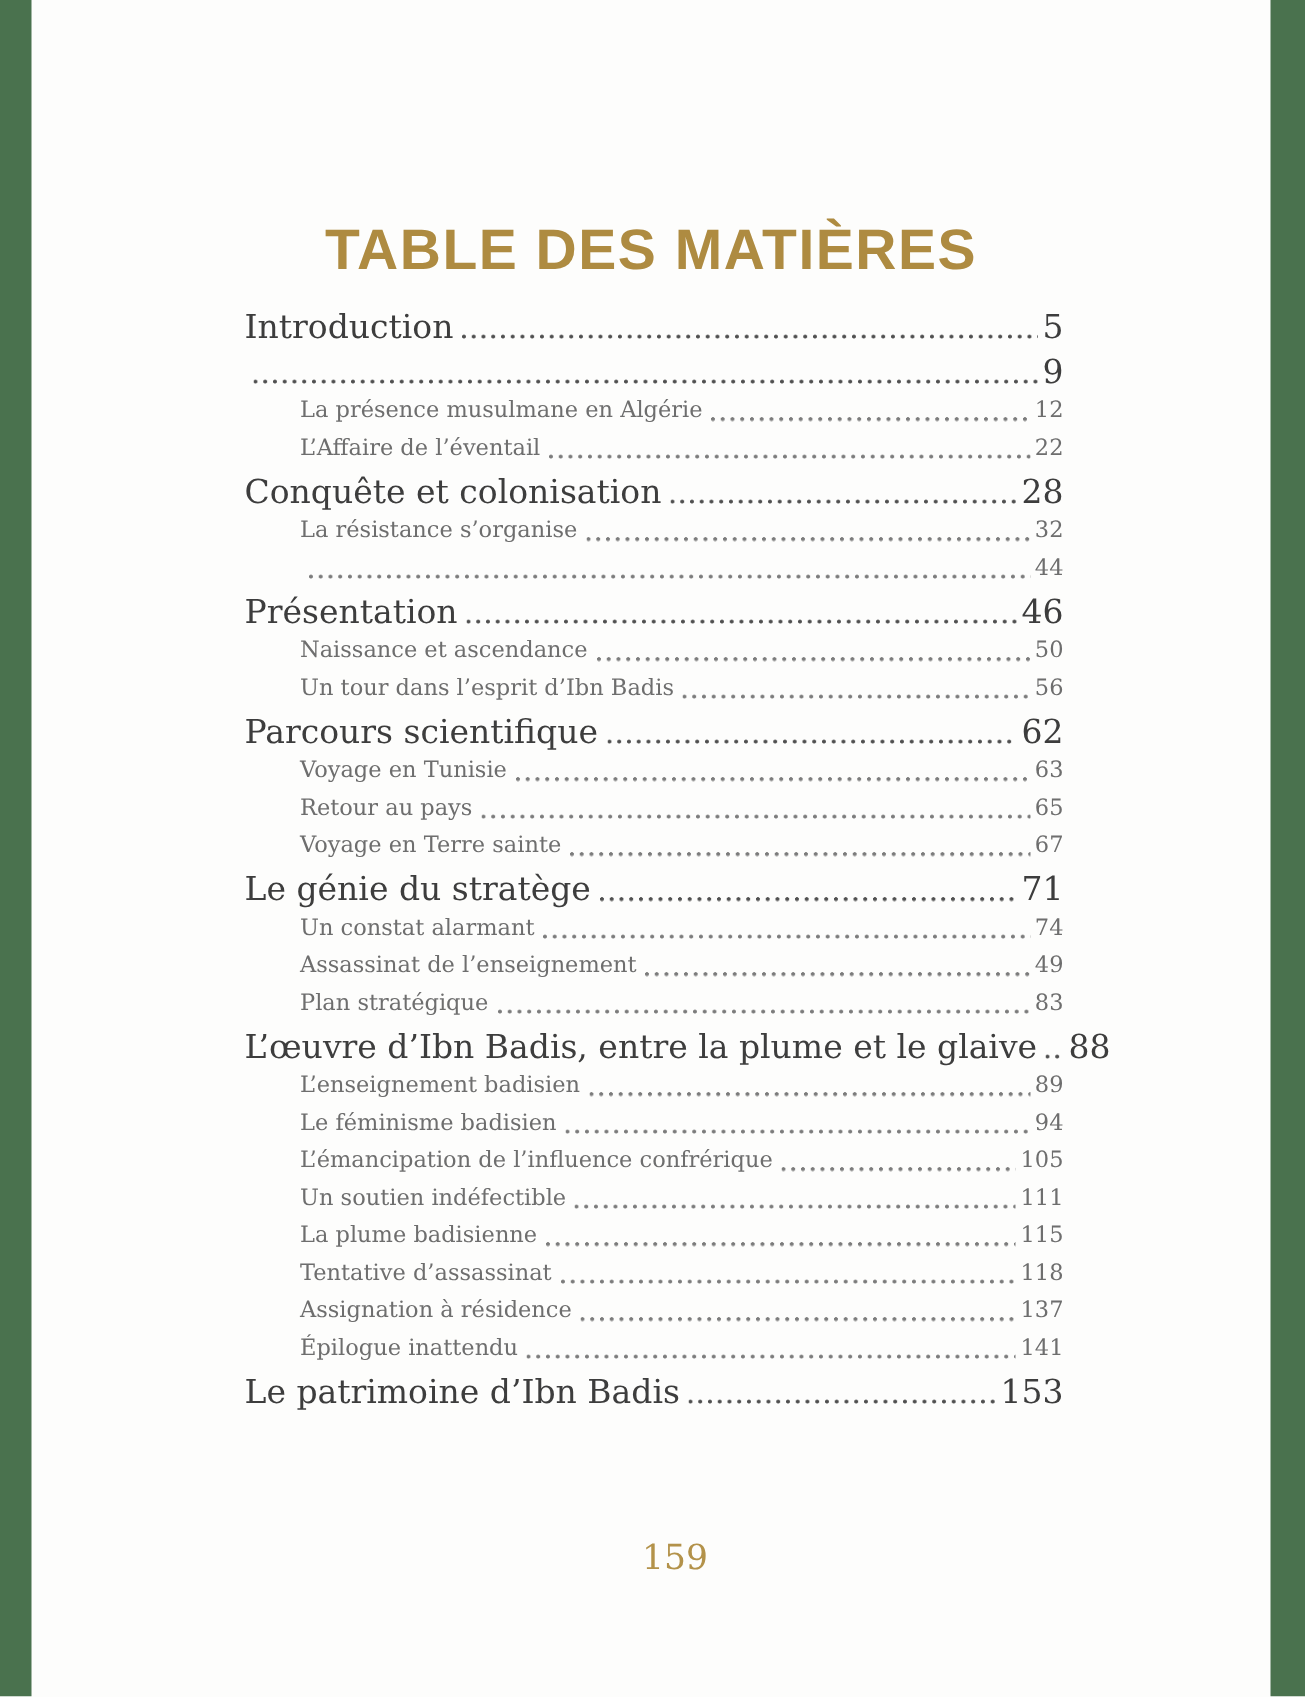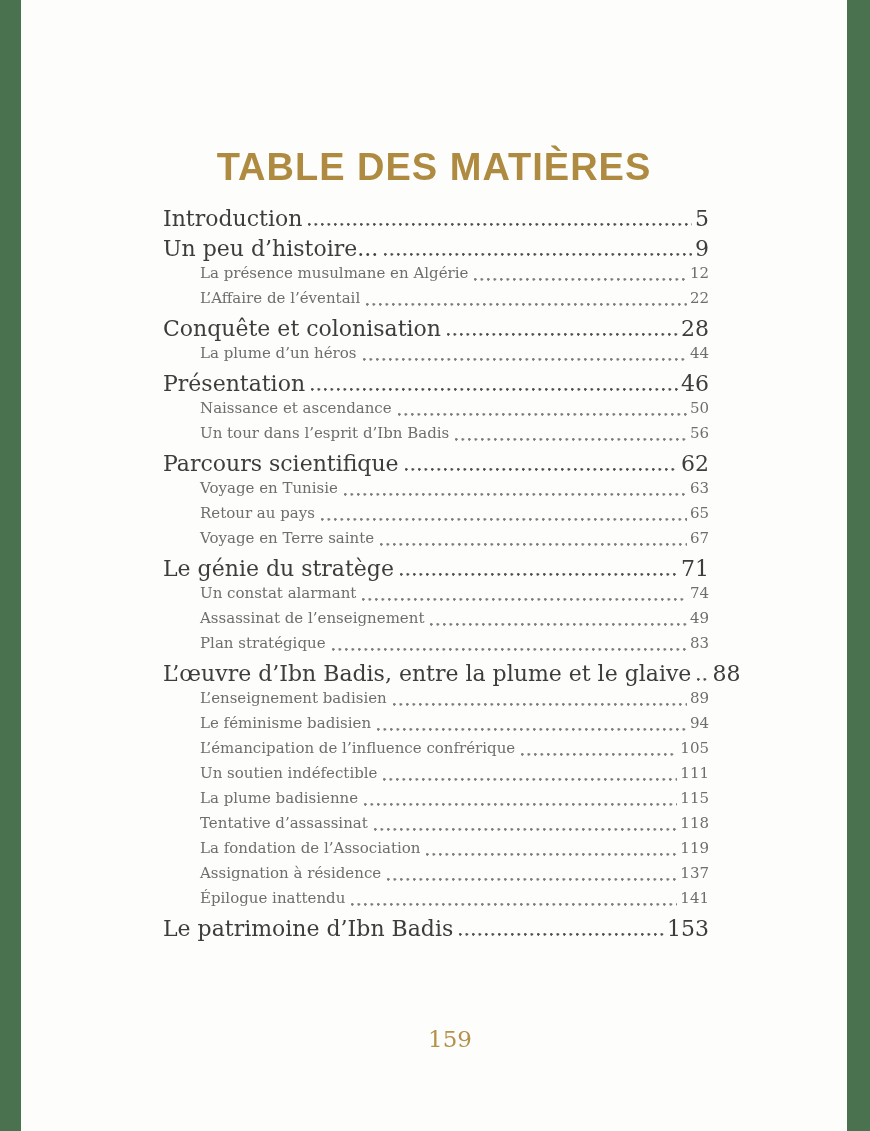--- a/index.html
+++ b/index.html
@@ -97,21 +97,20 @@
 <h1 class="page-title">TABLE DES MATIÈRES</h1>
 
 <div class="toc">
   <div class="toc-row level-1">
     <span class="toc-label">Introduction</span>
     <span class="dot-leader"></span>
     <span class="toc-page">5</span>
   </div>
 
   <div class="toc-row level-1">
-    <span class="toc-label">Un peu d’histoire...</span>
     <span class="dot-leader"></span>
     <span class="toc-page">9</span>
   </div>
 
   <div class="toc-row level-2">
     <span class="toc-label">La présence musulmane en Algérie</span>
     <span class="dot-leader"></span>
     <span class="toc-page">12</span>
   </div>
 
@@ -120,23 +119,27 @@
     <span class="dot-leader"></span>
     <span class="toc-page">22</span>
   </div>
 
   <div class="toc-row level-1">
     <span class="toc-label">Conquête et colonisation</span>
     <span class="dot-leader"></span>
     <span class="toc-page">28</span>
   </div>
 
-
-  <div class="toc-row level-2">
-    <span class="toc-label">La plume d’un héros</span>
+  <div class="toc-row level-2">
+    <span class="toc-label">La résistance s’organise</span>
+    <span class="dot-leader"></span>
+    <span class="toc-page">32</span>
+  </div>
+
+  <div class="toc-row level-2">
     <span class="dot-leader"></span>
     <span class="toc-page">44</span>
   </div>
 
   <div class="toc-row level-1">
     <span class="toc-label">Présentation</span>
     <span class="dot-leader"></span>
     <span class="toc-page">46</span>
   </div>
 
@@ -236,25 +239,20 @@
     <span class="dot-leader"></span>
     <span class="toc-page">115</span>
   </div>
 
   <div class="toc-row level-2">
     <span class="toc-label">Tentative d’assassinat</span>
     <span class="dot-leader"></span>
     <span class="toc-page">118</span>
   </div>
 
-  <div class="toc-row level-2">
-    <span class="toc-label">La fondation de l’Association</span>
-    <span class="dot-leader"></span>
-    <span class="toc-page">119</span>
-  </div>
 
   <div class="toc-row level-2">
     <span class="toc-label">Assignation à résidence</span>
     <span class="dot-leader"></span>
     <span class="toc-page">137</span>
   </div>
 
   <div class="toc-row level-2">
     <span class="toc-label">Épilogue inattendu</span>
     <span class="dot-leader"></span>

